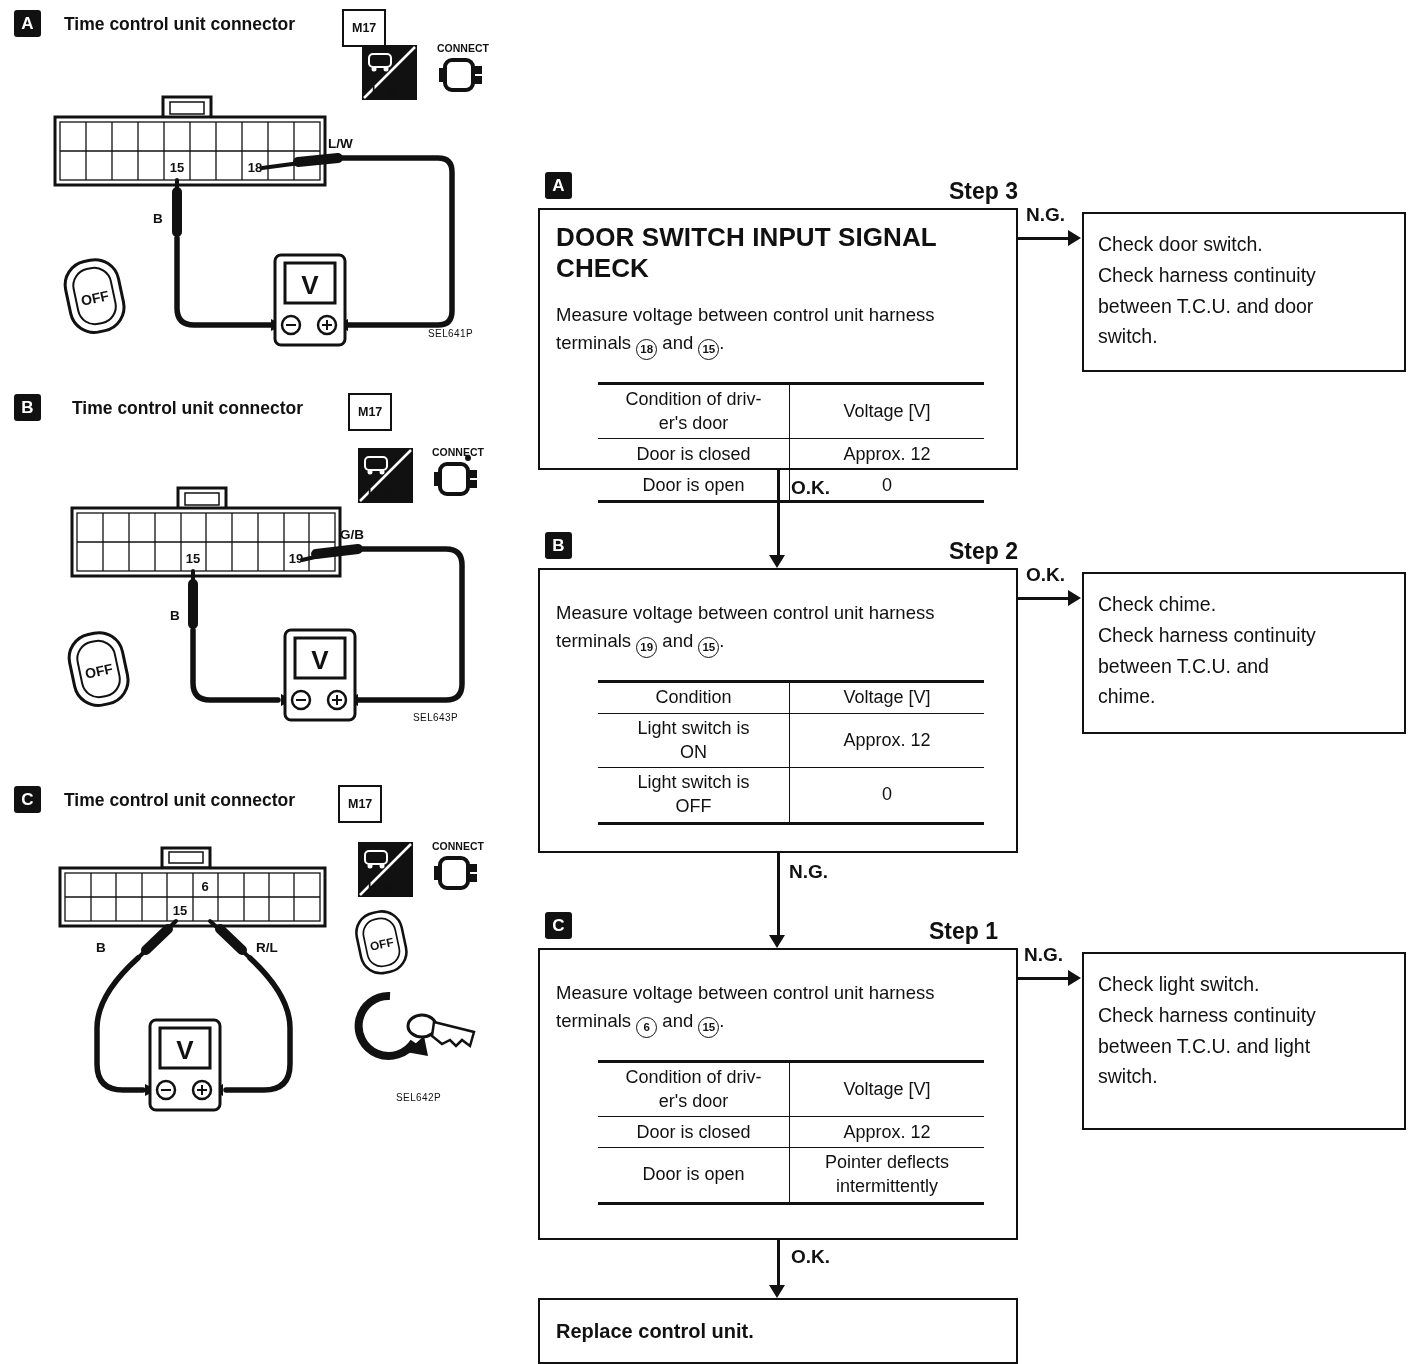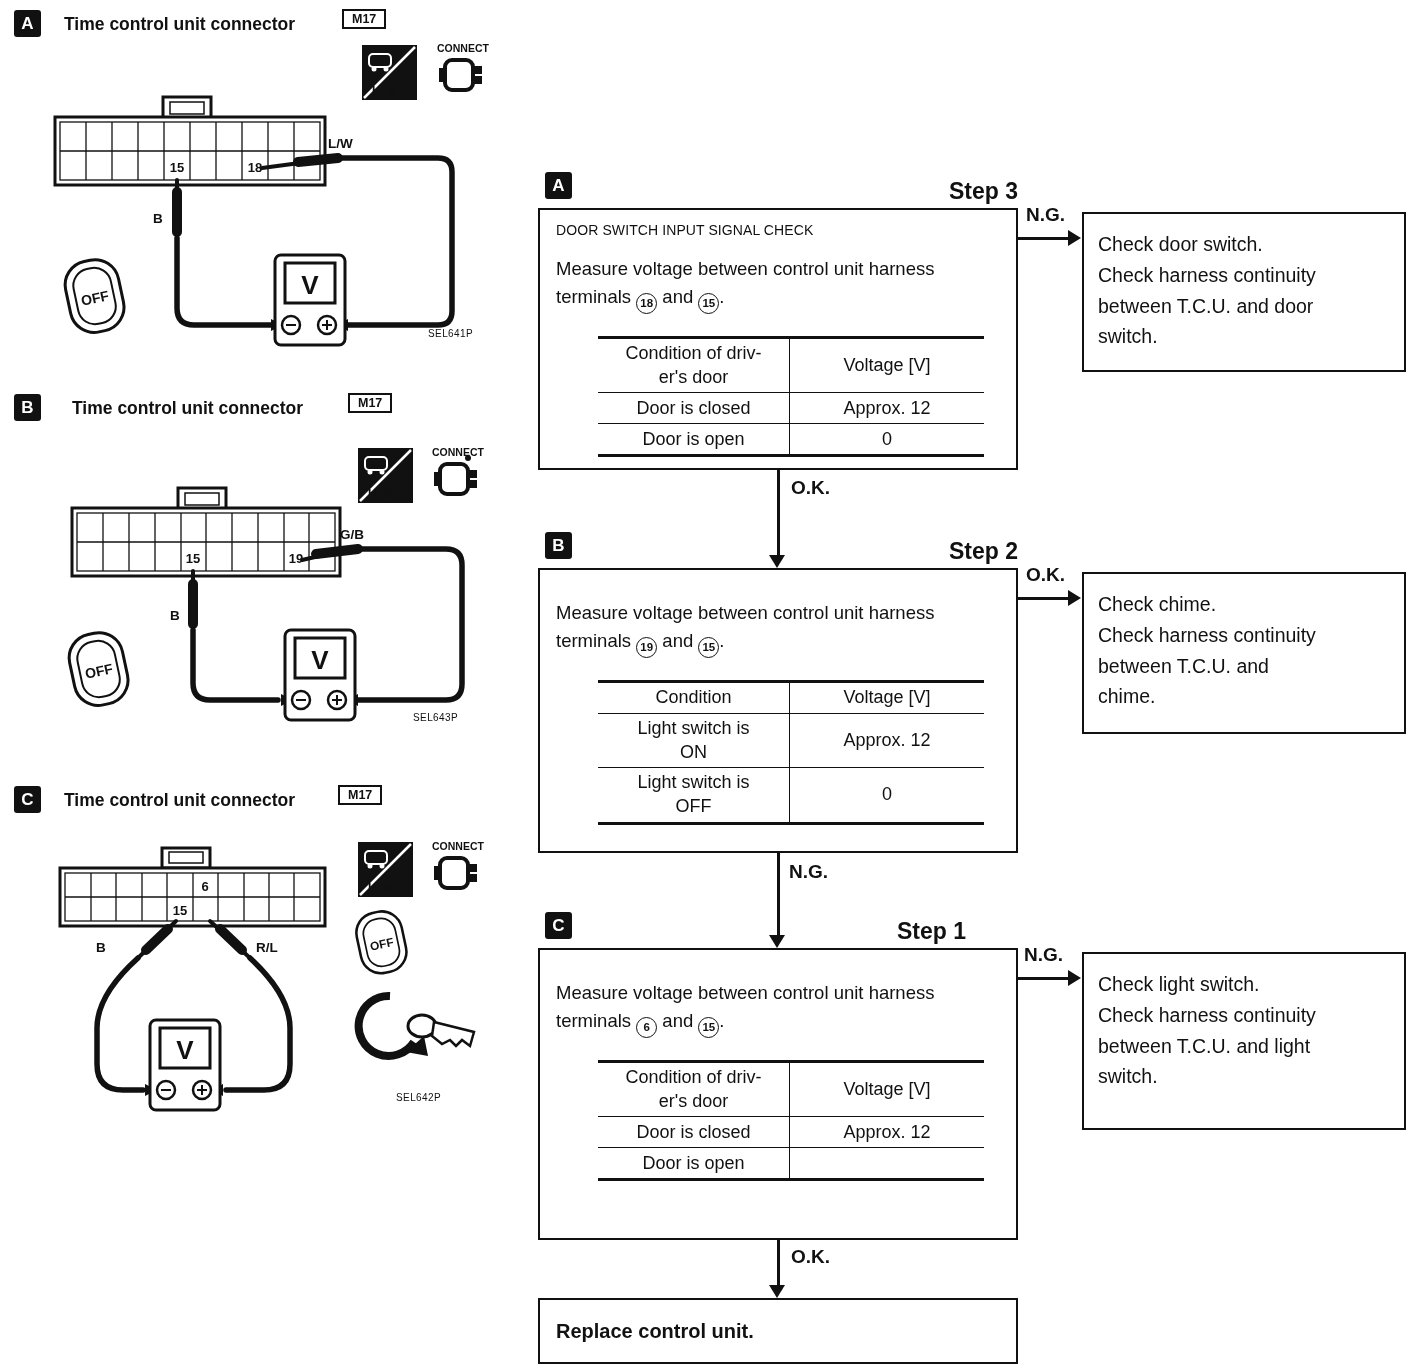--- a/index.html
+++ b/index.html
@@ -5,26 +5,26 @@
   * { box-sizing: border-box; }
   html,body { margin:0; padding:0; }
   body { width:1424px; height:1364px; position:relative; background:#fff; color:#111;
          font-family:"Liberation Sans", sans-serif; overflow:hidden; }
   svg { position:absolute; }
   svg text { font-family:"Liberation Sans", sans-serif; fill:#111; }
   .badge { position:absolute; width:27px; height:27px; background:#111; color:#fff;
            display:flex; align-items:center; justify-content:center;
            font-size:17px; font-weight:bold; border-radius:3px; }
   .sec-title { position:absolute; font-size:17.5px; font-weight:bold; white-space:nowrap; }
-  .ref { position:absolute; border:2px solid #111; border-radius:0; padding:1px 8px;
+  .ref { position:absolute; border:2px solid #111; border-radius:0; padding:10px 8px;
          font-size:12.5px; font-weight:bold; background:#fff; }
   .caption { position:absolute; font-size:10px; font-weight:normal; letter-spacing:0.4px; }
   .step-label { position:absolute; width:80px; text-align:right; font-size:23px; font-weight:bold; }
   .flow-box { position:absolute; border:2.5px solid #111; background:#fff; padding:12px 16px; }
-  .flow-title { font-size:14px; font-weight:normal; letter-spacing:0.1px; }
+  .flow-title { font-size:26px; font-weight:bold; letter-spacing:0.1px; }
   .measure { width:396px; font-size:18.5px; line-height:1.5; margin-top:17px; }
   .circ { display:inline-flex; width:21px; height:21px; border:1.5px solid #111; border-radius:50%;
           align-items:center; justify-content:center; font-size:11.5px; font-weight:bold;
           vertical-align:-4px; background:#fff; }
   .vtable { margin:22px 0 0 42px; width:386px;
             border-top:3.5px solid #111; border-bottom:3.5px solid #111; }
   .vrow { display:grid; grid-template-columns:192px 1fr; border-bottom:1.5px solid #111; }
   .vrow:last-child { border-bottom:0; }
   .vcell { min-height:30px; padding:3px 6px; display:flex; align-items:center; justify-content:center;
            text-align:center; font-size:18px; line-height:1.32; white-space:pre-line; }
@@ -309,40 +309,42 @@
 <div class="arr-r" style="left:1068px;top:590px"></div>
 <div class="side-box" style="left:1082px;top:572px;width:324px;min-height:162px">Check chime.
 Check harness continuity
 between T.C.U. and
 chime.</div>
 <div class="vline" style="left:777px;top:853px;height:82px"></div>
 <div class="arr-d" style="left:769px;top:935px"></div>
 <div class="ng-ok" style="left:789px;top:861px">N.G.</div>
 
 <div class="badge" style="left:545px;top:912px">C</div>
-<div class="step-label" style="left:886px;top:918px">Step 1</div>
+<div class="step-label" style="left:918px;top:918px">Step 1</div>
 <div class="flow-box" style="left:538px;top:948px;width:480px;height:292px">
   <div class="measure">
     <span>Measure voltage between control unit harness terminals</span>
     <span class="circ">6</span>
     <span>and</span>
     <span class="circ">15</span><span>.</span>
   </div>
   <div class="vtable">
     <div class="vrow">
       <div class="vcell">Condition of driv-
 er's door</div>
       <div class="vcell">Voltage [V]</div>
     </div>
     <div class="vrow">
       <div class="vcell">Door is closed</div>
       <div class="vcell">Approx. 12</div>
     </div>
     <div class="vrow">
       <div class="vcell">Door is open</div>
+      <div class="vcell">Pointer deflects
+intermittently</div>
     </div>
   </div>
 </div>
 <div class="ng-ok" style="left:1024px;top:944px">N.G.</div>
 <div class="hline" style="left:1018px;top:977px;width:50px"></div>
 <div class="arr-r" style="left:1068px;top:970px"></div>
 <div class="side-box" style="left:1082px;top:952px;width:324px;min-height:178px">Check light switch.
 Check harness continuity
 between T.C.U. and light
 switch.</div>

